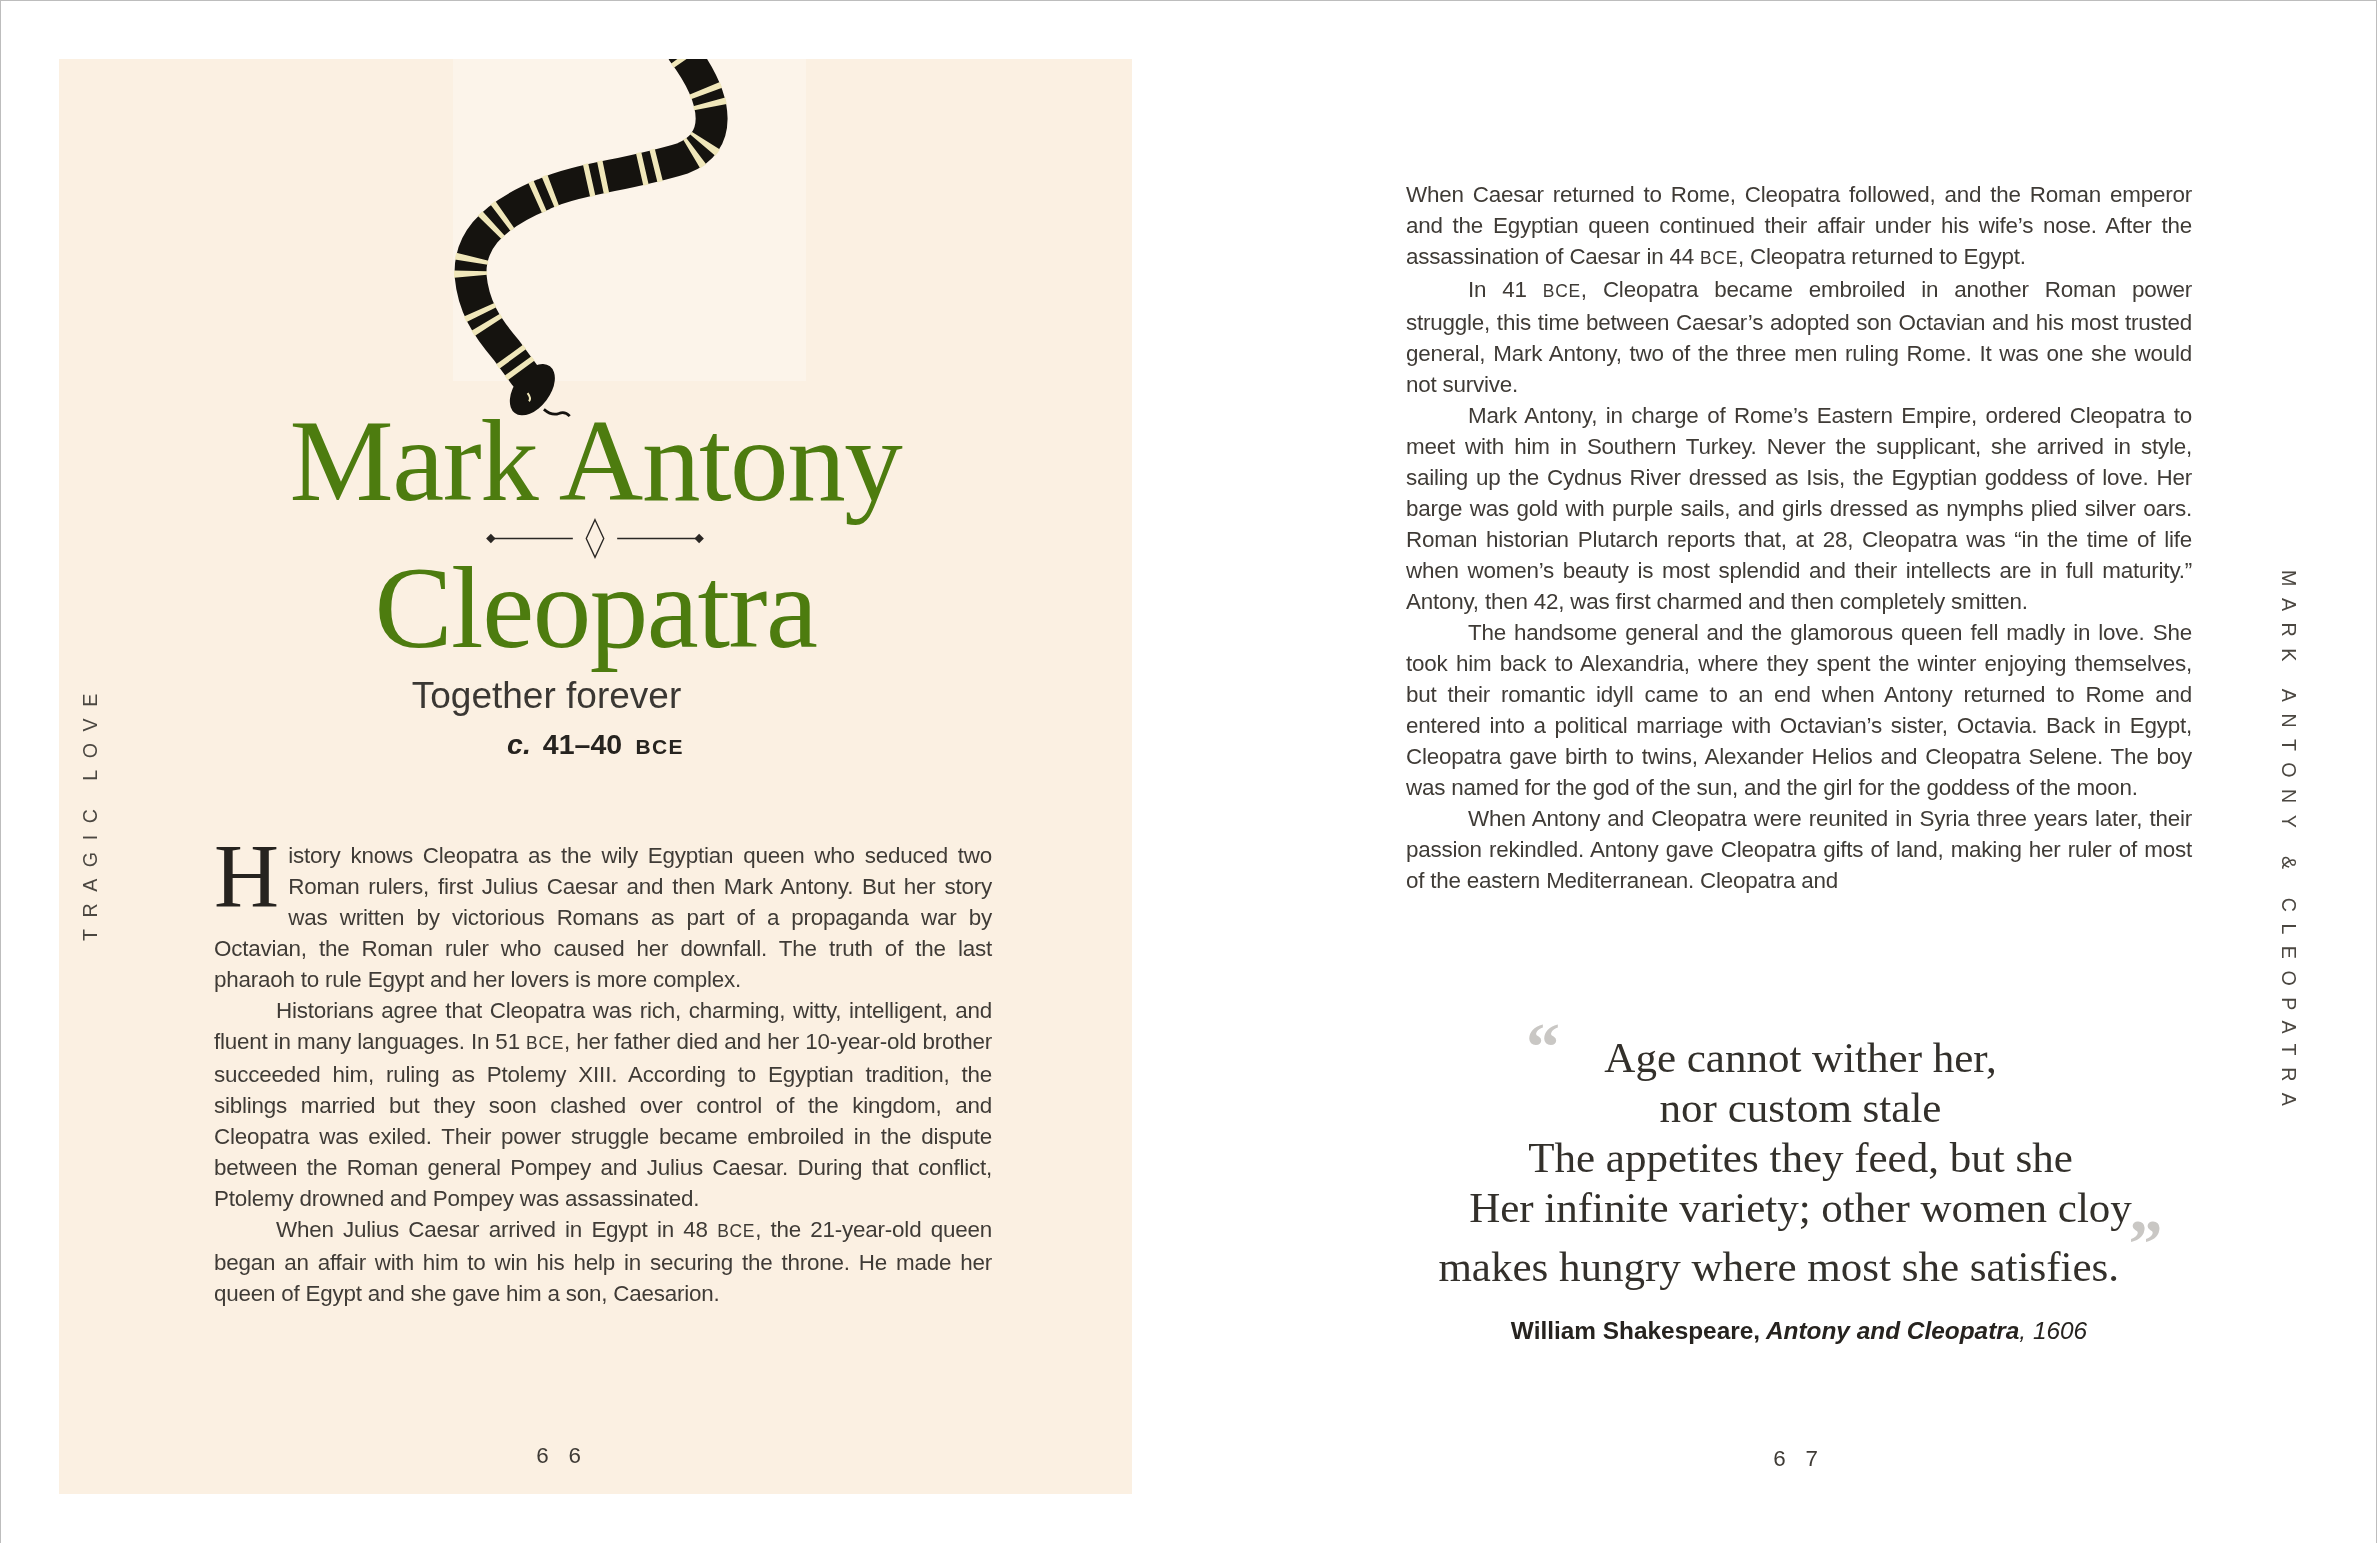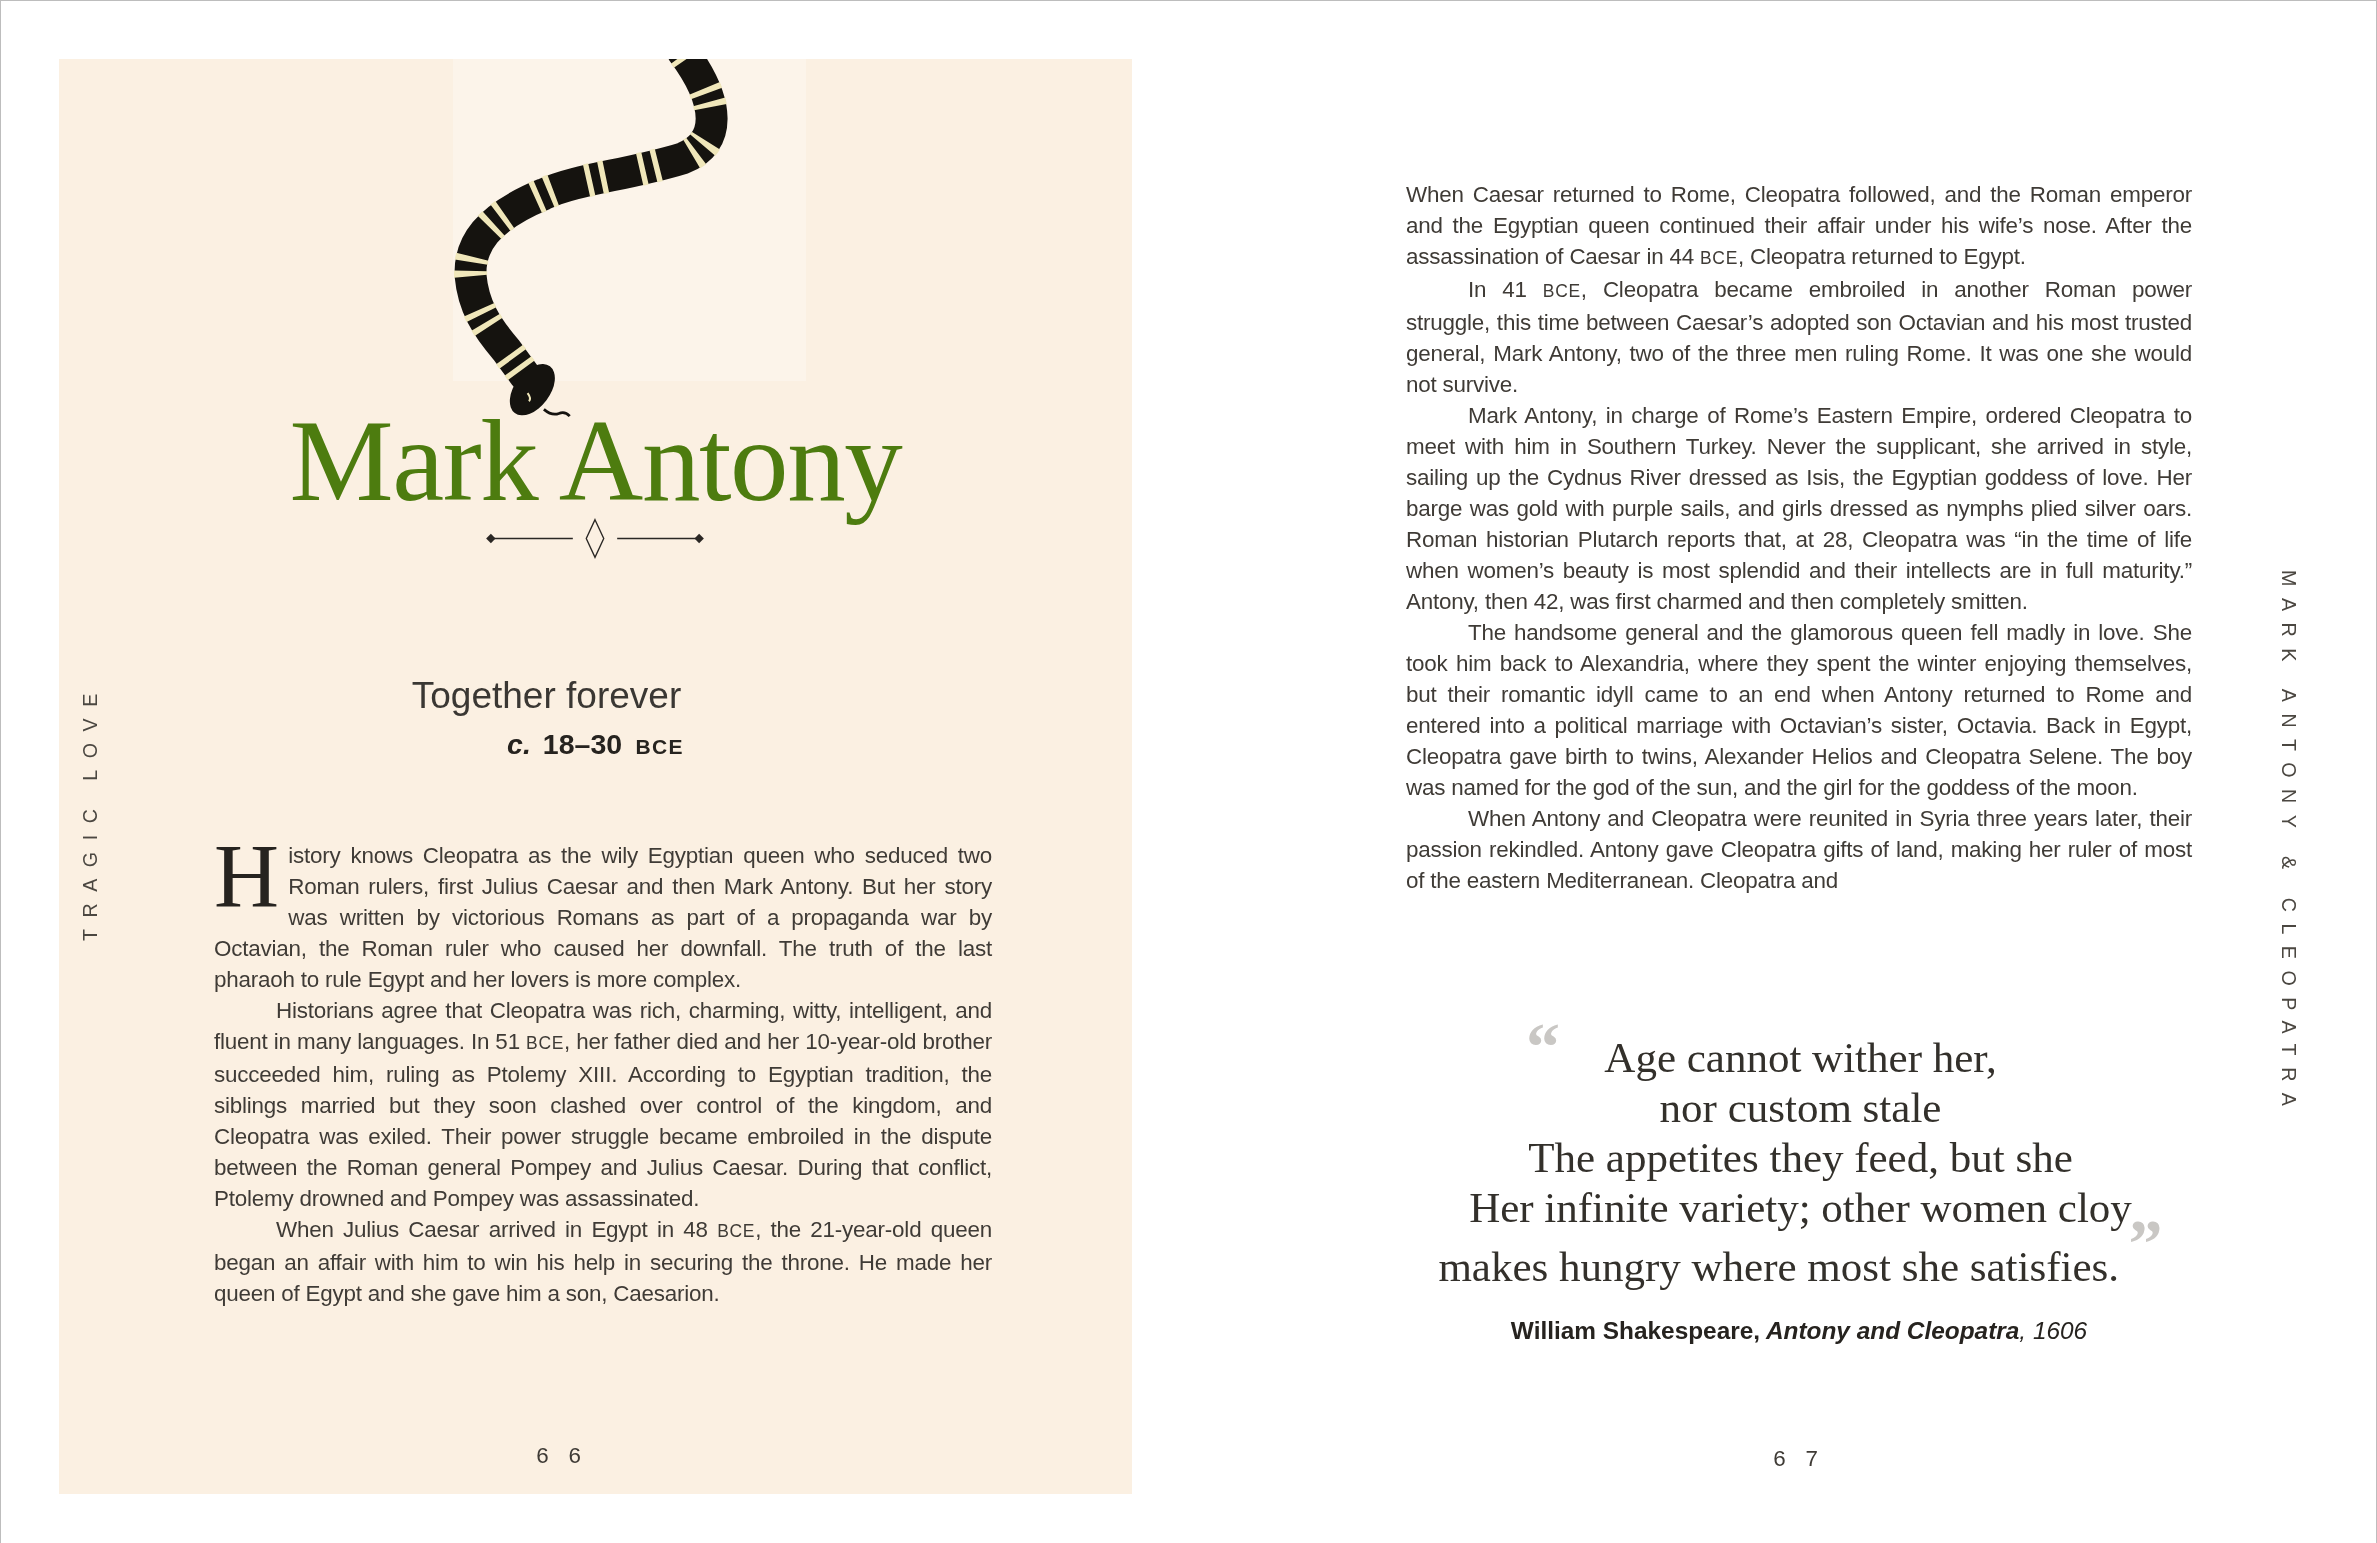--- a/index.html
+++ b/index.html
@@ -108,26 +108,27 @@
     <div class="title title1">Mark Antony</div>
 
     <svg class="ornament" width="224" height="43" viewBox="0 0 330 64">
       <line x1="10" y1="32" x2="132" y2="32" stroke="#2a2724" stroke-width="2"></line>
       <line x1="198" y1="32" x2="320" y2="32" stroke="#2a2724" stroke-width="2"></line>
       <polygon points="3,32 10,25 17,32 10,39" fill="#2a2724"></polygon>
       <polygon points="313,32 320,25 327,32 320,39" fill="#2a2724"></polygon>
       <polygon points="165,4 178,32 165,60 152,32" fill="none" stroke="#2a2724" stroke-width="2"></polygon>
     </svg>
 
+    <div class="title title2">Cleopatra</div>
 
     <div class="subtitle">Together forever</div>
 
     <div class="dateline">
       <span class="c-prefix">c.</span>
-      <span>18–30</span>
+      <span>41–40</span>
       <span class="era">BCE</span>
     </div>
 
     <div class="body-copy body-left">
       <p><span class="dropcap">H</span><span class="bce">istory knows Cleopatra as the wily Egyptian queen who seduced two Roman rulers, first Julius Caesar and then Mark Antony. But her story was written by victorious Romans as part of a propaganda war by Octavian, the Roman ruler who caused her downfall. The truth of the last pharaoh to rule Egypt and her lovers is more complex.</span></p>
       <p class="indent bce">Historians agree that Cleopatra was rich, charming, witty, intelligent, and fluent in many languages. In 51 <span class="sc">BCE</span>, her father died and her 10-year-old brother succeeded him, ruling as Ptolemy XIII. According to Egyptian tradition, the siblings married but they soon clashed over control of the kingdom, and Cleopatra was exiled. Their power struggle became embroiled in the dispute between the Roman general Pompey and Julius Caesar. During that conflict, Ptolemy drowned and Pompey was assassinated.</p>
       <p class="indent bce">When Julius Caesar arrived in Egypt in 48 <span class="sc">BCE</span>, the 21-year-old queen began an affair with him to win his help in securing the throne. He made her queen of Egypt and she gave him a son, Caesarion.</p>
     </div>
 
     <div class="pagenum pagenum-left">6 6</div>

